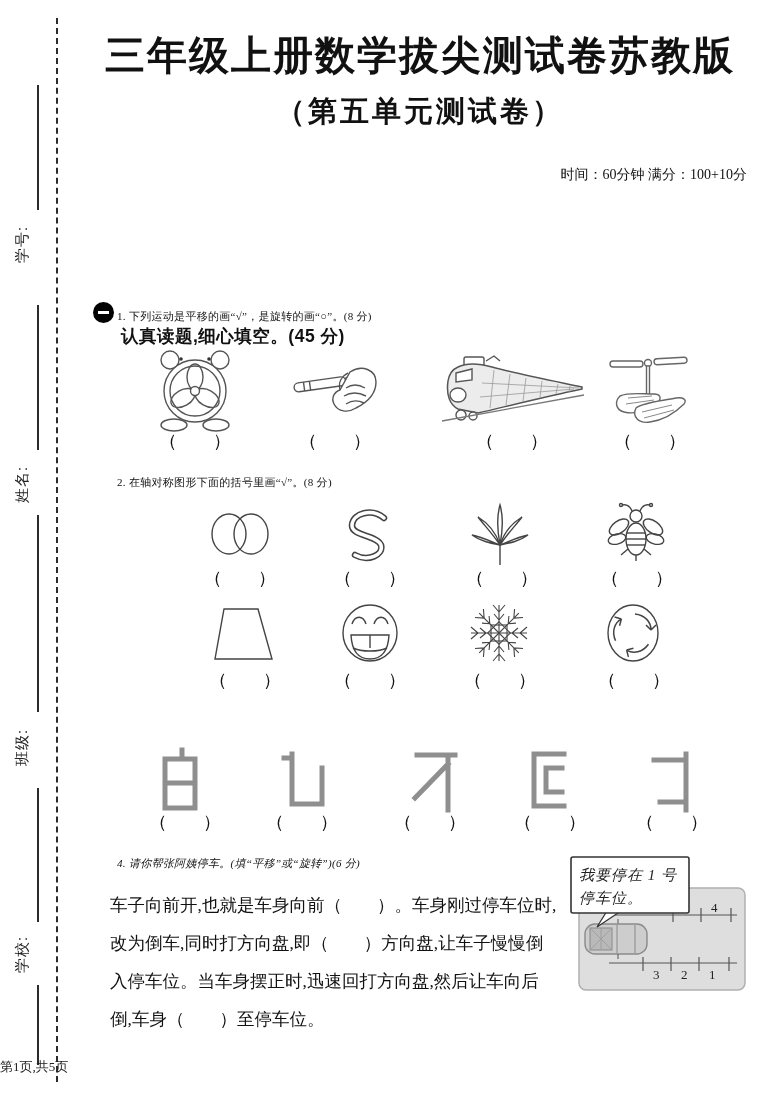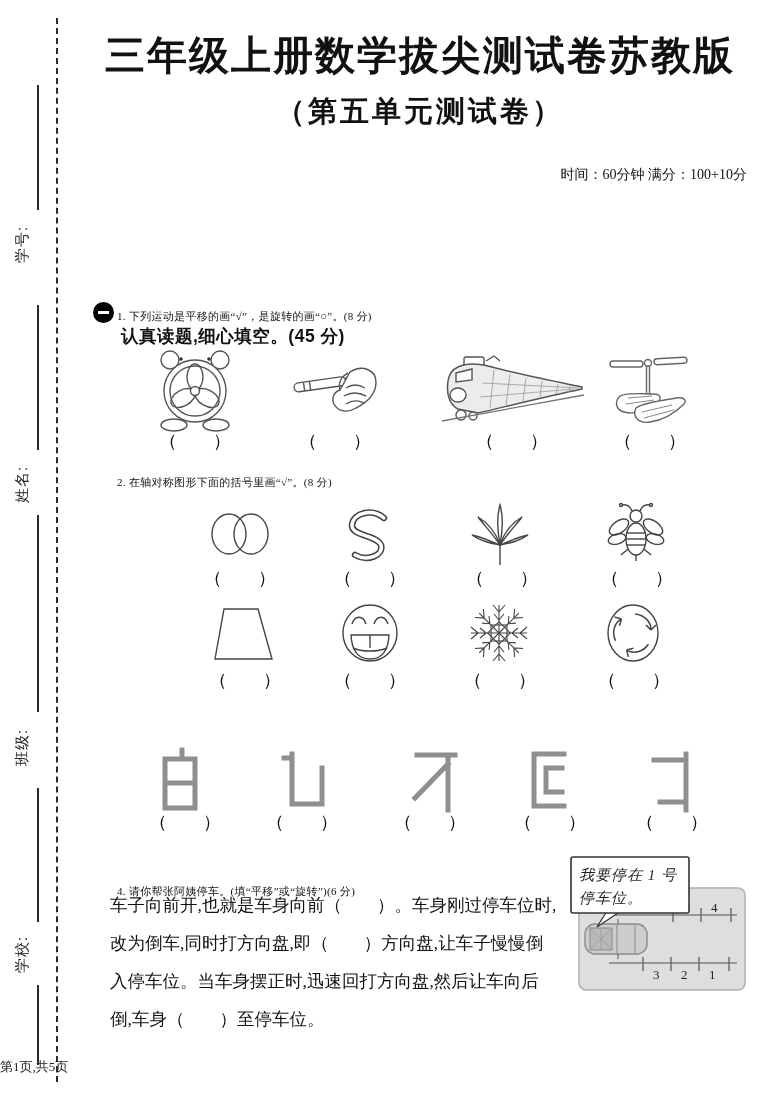--- a/index.html
+++ b/index.html
@@ -305,21 +305,21 @@
       <path class="gray" d="M8,14 L40,14 M40,8 L40,64 M14,56 L40,56"></path>
     </svg>
   </div>
 
   <span class="bk" style="left:147px;top:810px;">（　　）</span>
   <span class="bk" style="left:264px;top:810px;">（　　）</span>
   <span class="bk" style="left:392px;top:810px;">（　　）</span>
   <span class="bk" style="left:512px;top:810px;">（　　）</span>
   <span class="bk" style="left:634px;top:810px;">（　　）</span>
 
-  <div class="qtext" style="top:884px;">4. 请你帮张阿姨停车。(填“平移”或“旋转”)(6 分)</div>
+  <div class="qtext" style="top:856px;font-style:italic;">4. 请你帮张阿姨停车。(填“平移”或“旋转”)(6 分)</div>
   <div class="para">
     <div>车子向前开,也就是车身向前（　　）。车身刚过停车位时,</div>
     <div>改为倒车,同时打方向盘,即（　　）方向盘,让车子慢慢倒</div>
     <div>入停车位。当车身摆正时,迅速回打方向盘,然后让车向后</div>
     <div>倒,车身（　　）至停车位。</div>
   </div>
 
   <div class="abs" style="left:561px;top:853px;">
     <svg width="190" height="150" viewBox="0 0 190 150">
       <rect x="18" y="35" width="166" height="102" rx="7" fill="#dedede" stroke="#b0b0b0" stroke-width="1.5"></rect>

